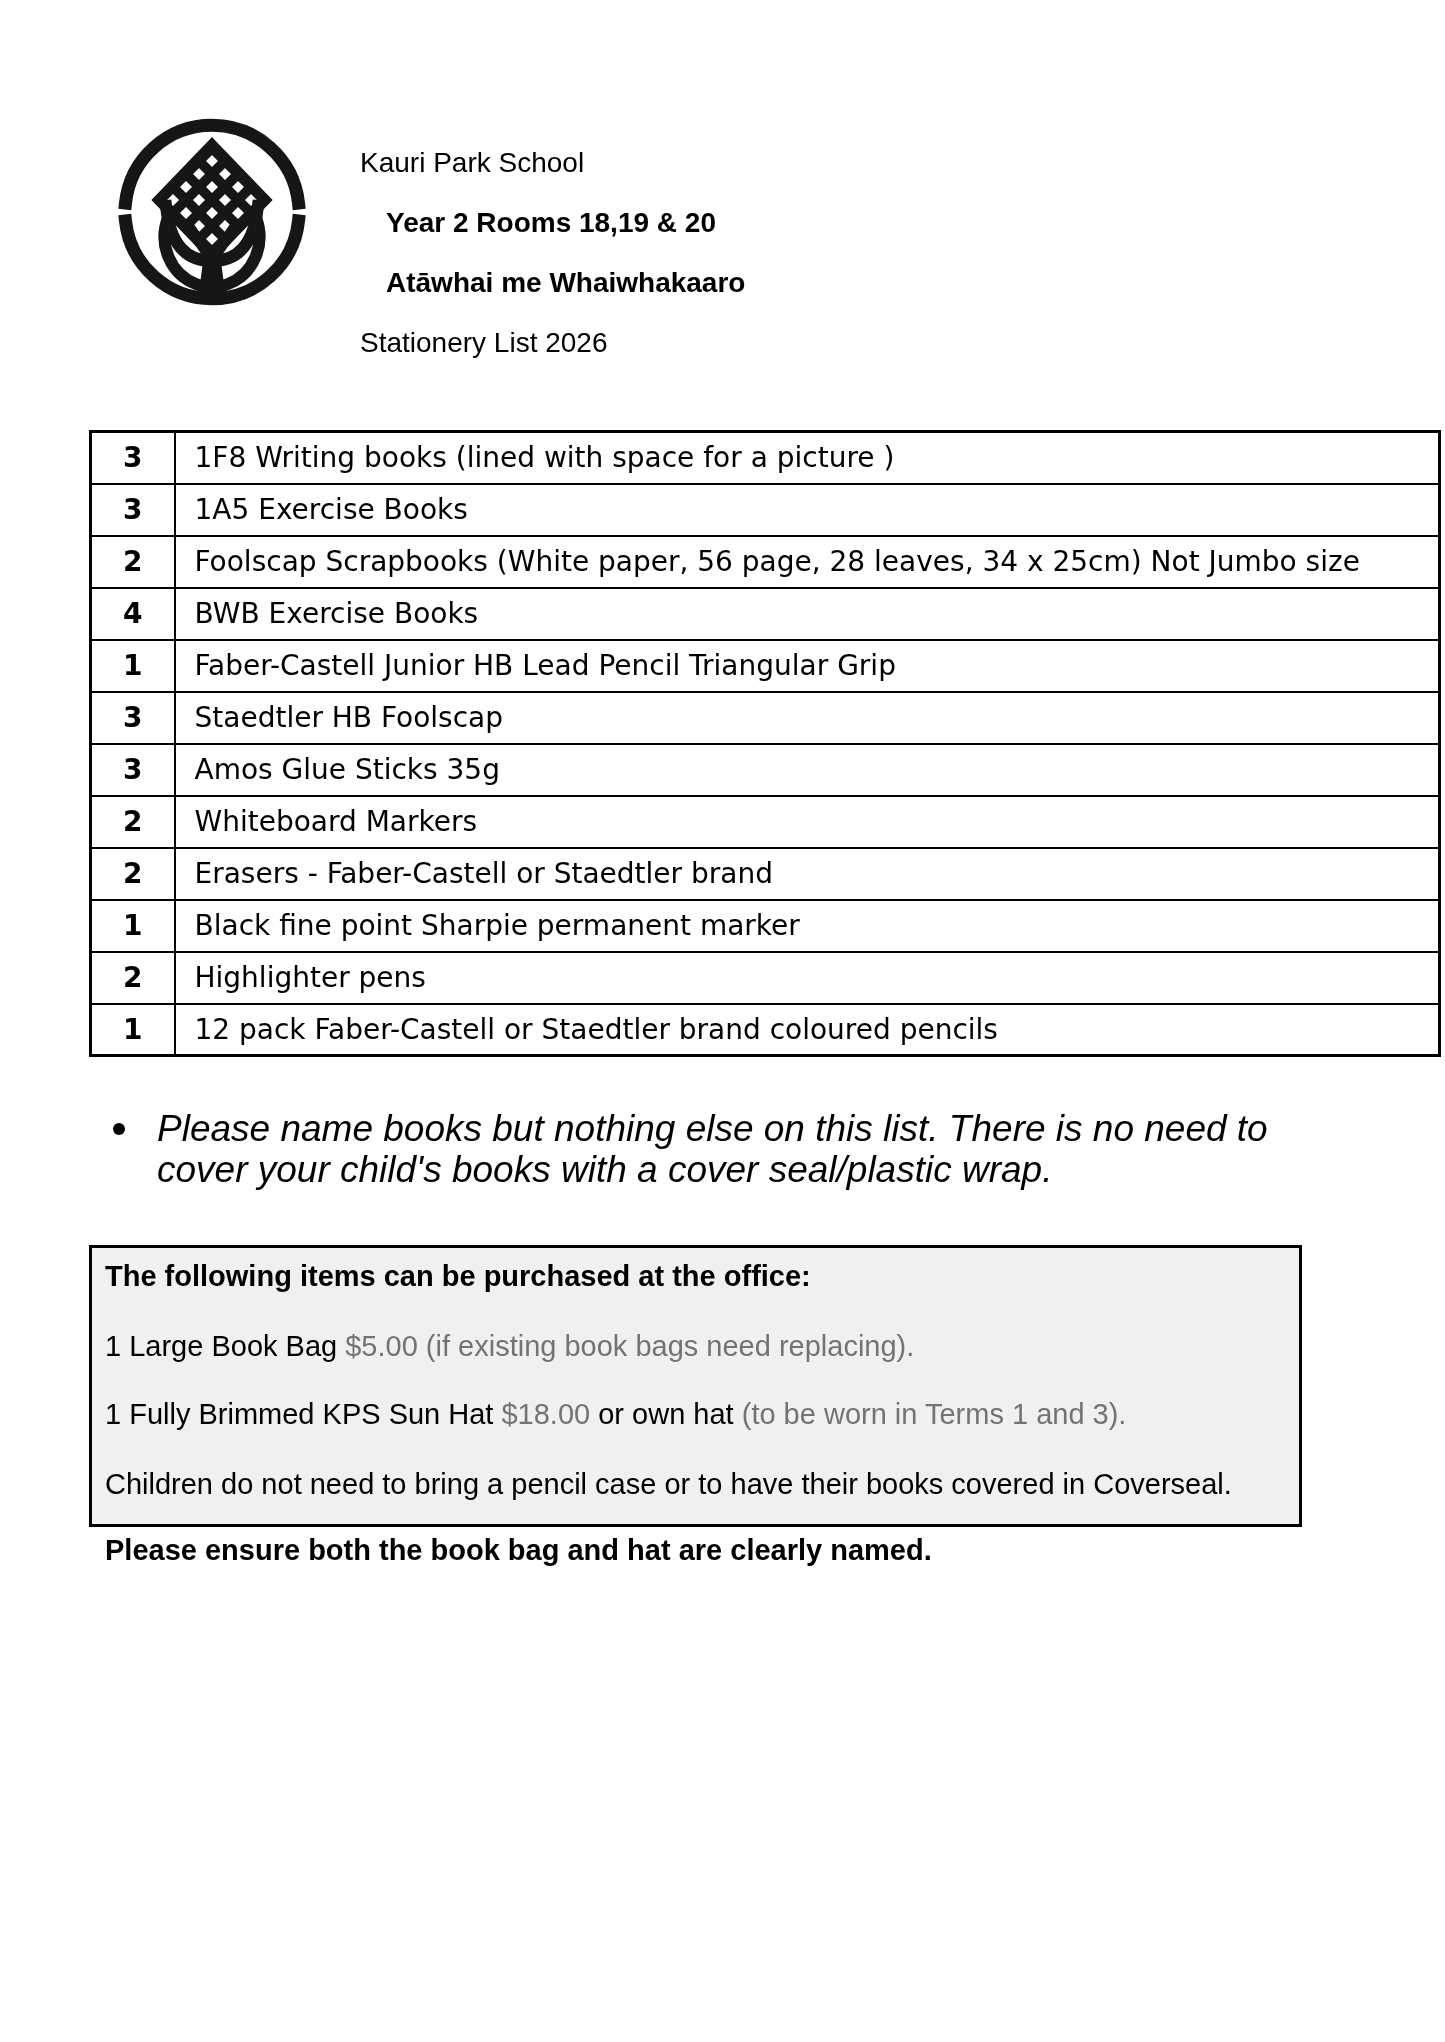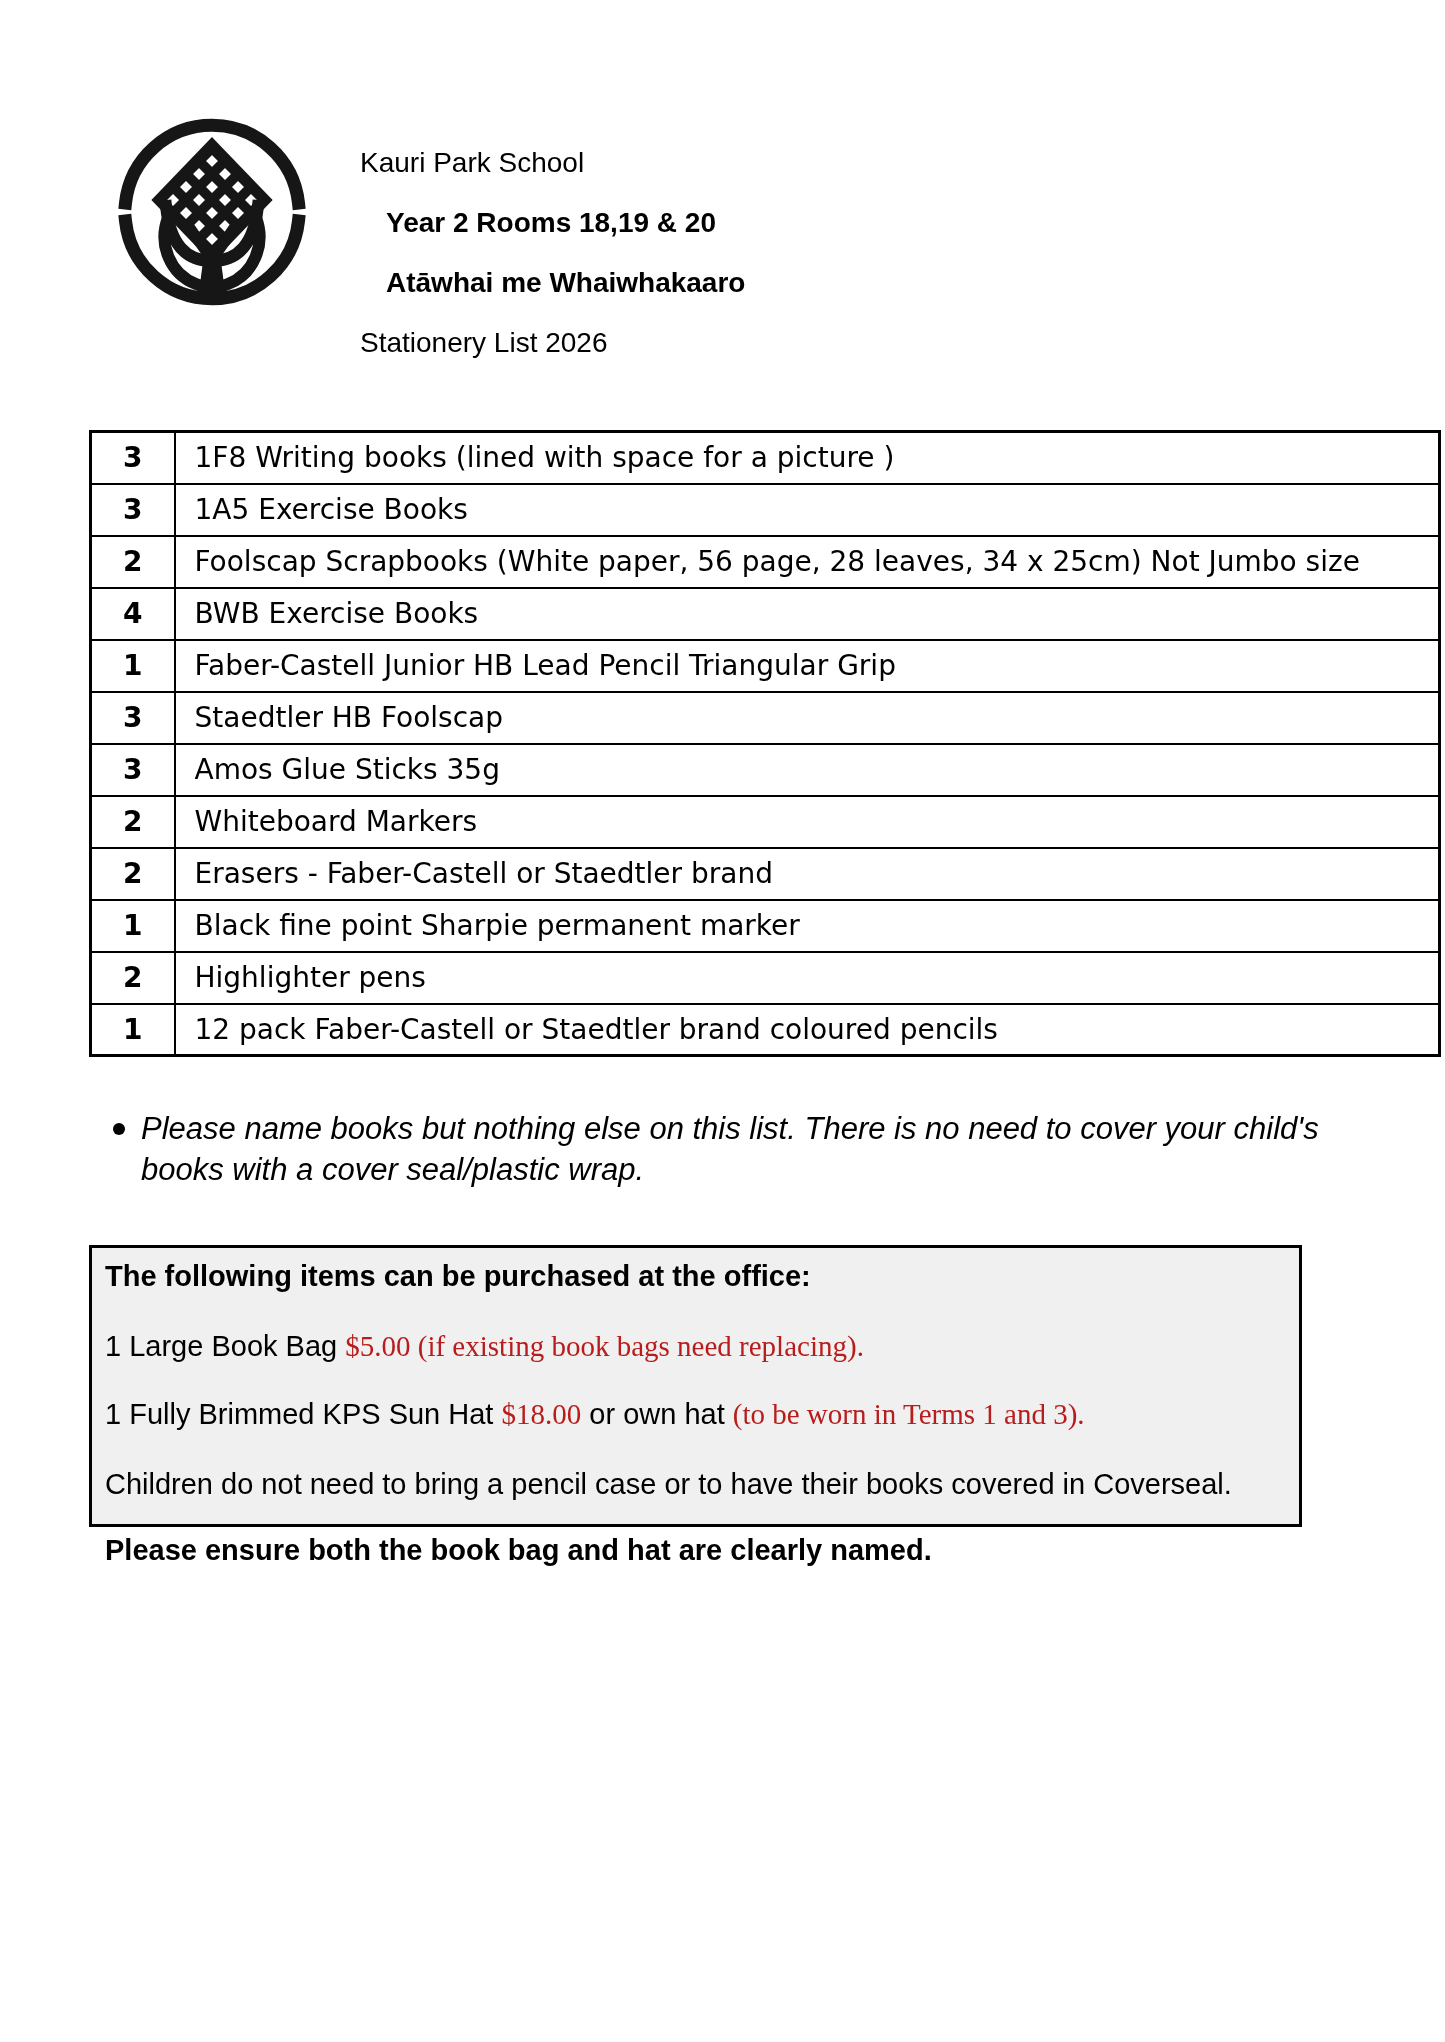--- a/index.html
+++ b/index.html
@@ -64,23 +64,23 @@
   }
   .bullet-dot {
     width: 12px;
     height: 12px;
     border-radius: 50%;
     background: #000000;
     margin-top: 15px;
     flex: 0 0 12px;
   }
   .bullet-text {
-    margin-left: 16px;
+    margin-left: 32px;
     font-style: italic;
-    font-size: 31px;
+    font-size: 37px;
     line-height: 41px;
     width: 1195px;
   }
 
   
   .office-box {
     position: absolute;
     left: 89px;
     top: 1245px;
     width: 1213px;
@@ -93,21 +93,21 @@
     left: 13px;
     margin: 0;
     font-size: 29px;
     white-space: nowrap;
   }
   .ob-title { top: 12px; font-weight: bold; }
   .ob-bookbag { top: 82px; }
   .ob-sunhat { top: 150px; }
   .ob-pencilcase { top: 220px; }
   .ob-naming { top: 286px; font-weight: bold; }
-  .red { color: #b91c1c; font-family: Liberation Serif, serif; }
+  .red { color: #737373; }
 
   .tree-stroke { fill: none; stroke: #161616; stroke-linecap: square; }
 </style>
 </head>
 <body>
 
 <div class="logo">
   <svg viewBox="0 0 200 200" width="200" height="200">
     <defs>
       <clipPath id="canopyClip">

